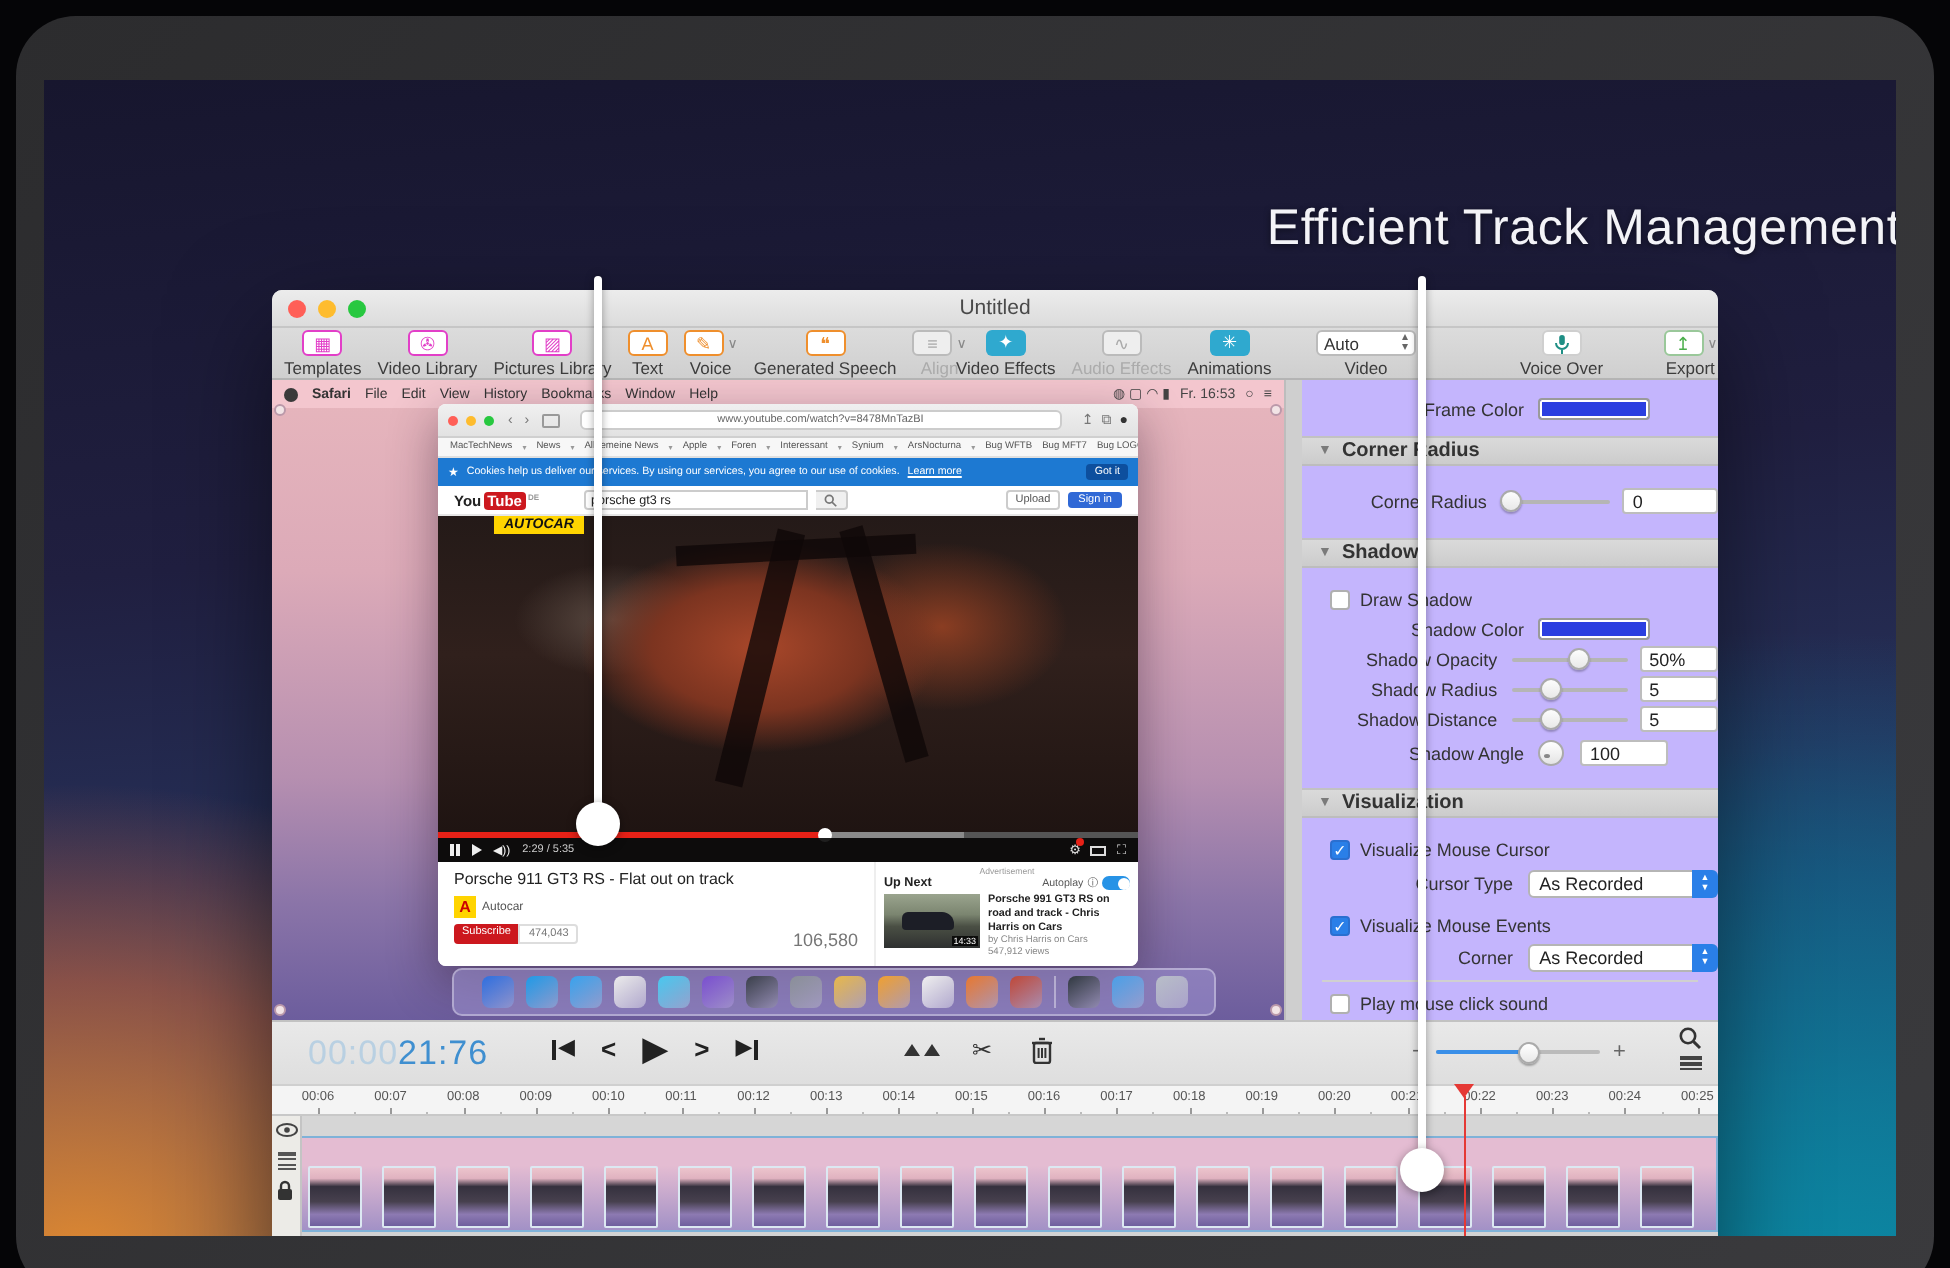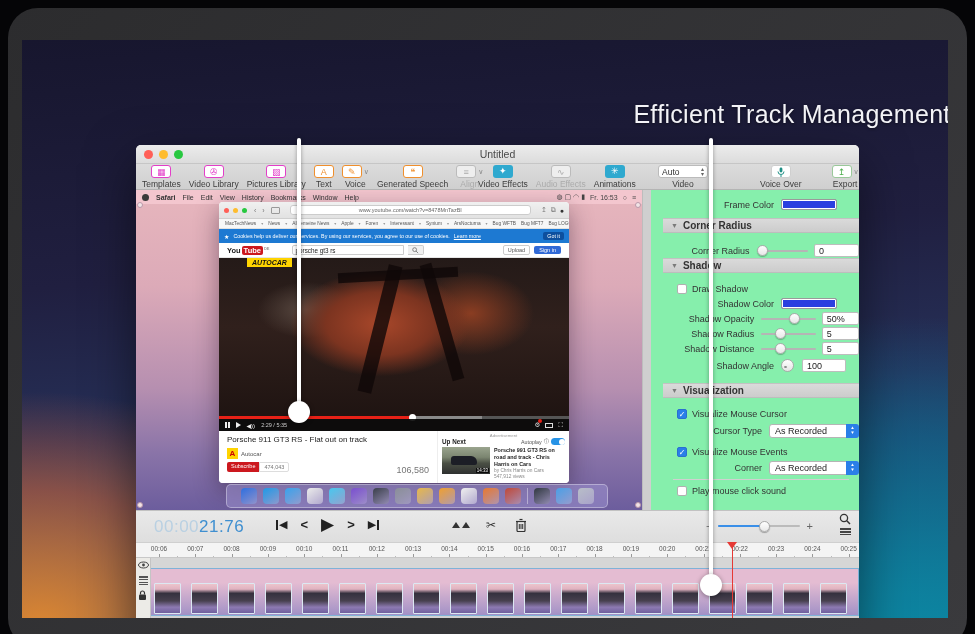--- a/index.html
+++ b/index.html
@@ -158,21 +158,21 @@
   .smeta { font-size:4.8px; color:#888; margin-top:1px; }
 
   .dock { position:absolute; left:90px; bottom:2px; width:382px; height:24px;
     background:rgba(156,146,208,.55); border:1px solid rgba(255,255,255,.35); border-radius:5px;
     display:flex; align-items:center; justify-content:center; gap:6px; }
   .dicon { width:16px; height:16px; border-radius:4px; }
   .dsep { width:1px; height:16px; background:rgba(255,255,255,.4); }
 
   
   .splitter { width:9px; background:#cfcfcf; border-left:1px solid #bdbdbd; }
-  .inspector { flex:1; background:#86efac; font-size:9px; color:#333; overflow:hidden;padding-left:12px; }
+  .inspector { flex:1; background:#c4b5fd; font-size:9px; color:#333; overflow:hidden; }
   .sec { height:15px; background:linear-gradient(#dadada,#cccccc); border-top:1px solid #c2c2c2;
     border-bottom:1px solid #bdbdbd; display:flex; align-items:center; padding-left:8px; gap:5px; }
   .sec b { font-size:10px; color:#333; font-weight:bold; }
   .dis { font-size:7px; color:#7a7a7a; }
   .irow { display:flex; align-items:center; height:15px; }
   .ilabel { width:118px; text-align:right; padding-right:7px; white-space:nowrap; }
   .swatch { width:56px; height:11px; background:#2b3fe0; border:1px solid #9a9a9a; border-radius:2px;
     box-shadow:inset 0 0 0 1px #fff; }
   .sld { position:relative; width:66px; height:11px; margin-right:6px; }
   .sld .track { position:absolute; left:0; right:0; top:5px; height:2px; background:#b5b5b5; border-radius:1px; }
@@ -529,21 +529,21 @@
           <b>Corner Radius</b>
         </div>
         <div class="irow" style="margin-top:10px;">
           <div class="ilabel">Corner Radius</div>
           <div class="sld">
             <div class="track"></div>
                 <div class="kn" style="left:0;"></div>
           </div>
           <div class="fld">0</div>
         </div>
-        <div class="sec" style="">
+        <div class="sec" style="margin-top:11px;">
           <span class="dis">▼</span>
           <b>Shadow</b>
         </div>
         <div class="irow" style="margin-top:8px; padding-left:14px;">
           <span class="cb"></span>
           <span>Draw Shadow</span>
         </div>
         <div class="irow">
           <div class="ilabel">Shadow Color</div>
           <div class="swatch"></div>

